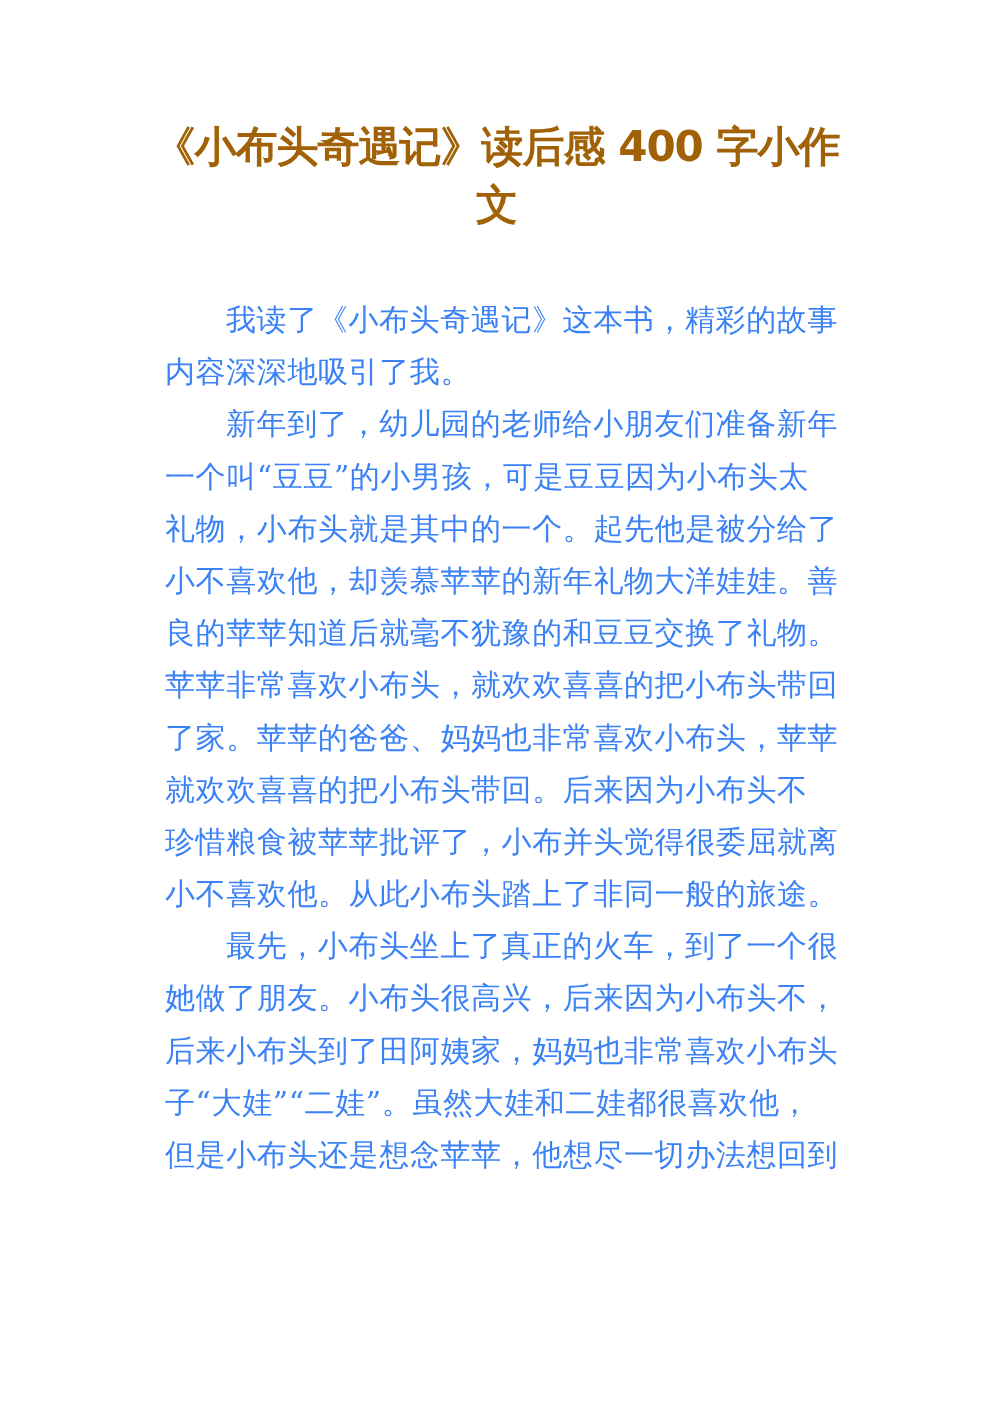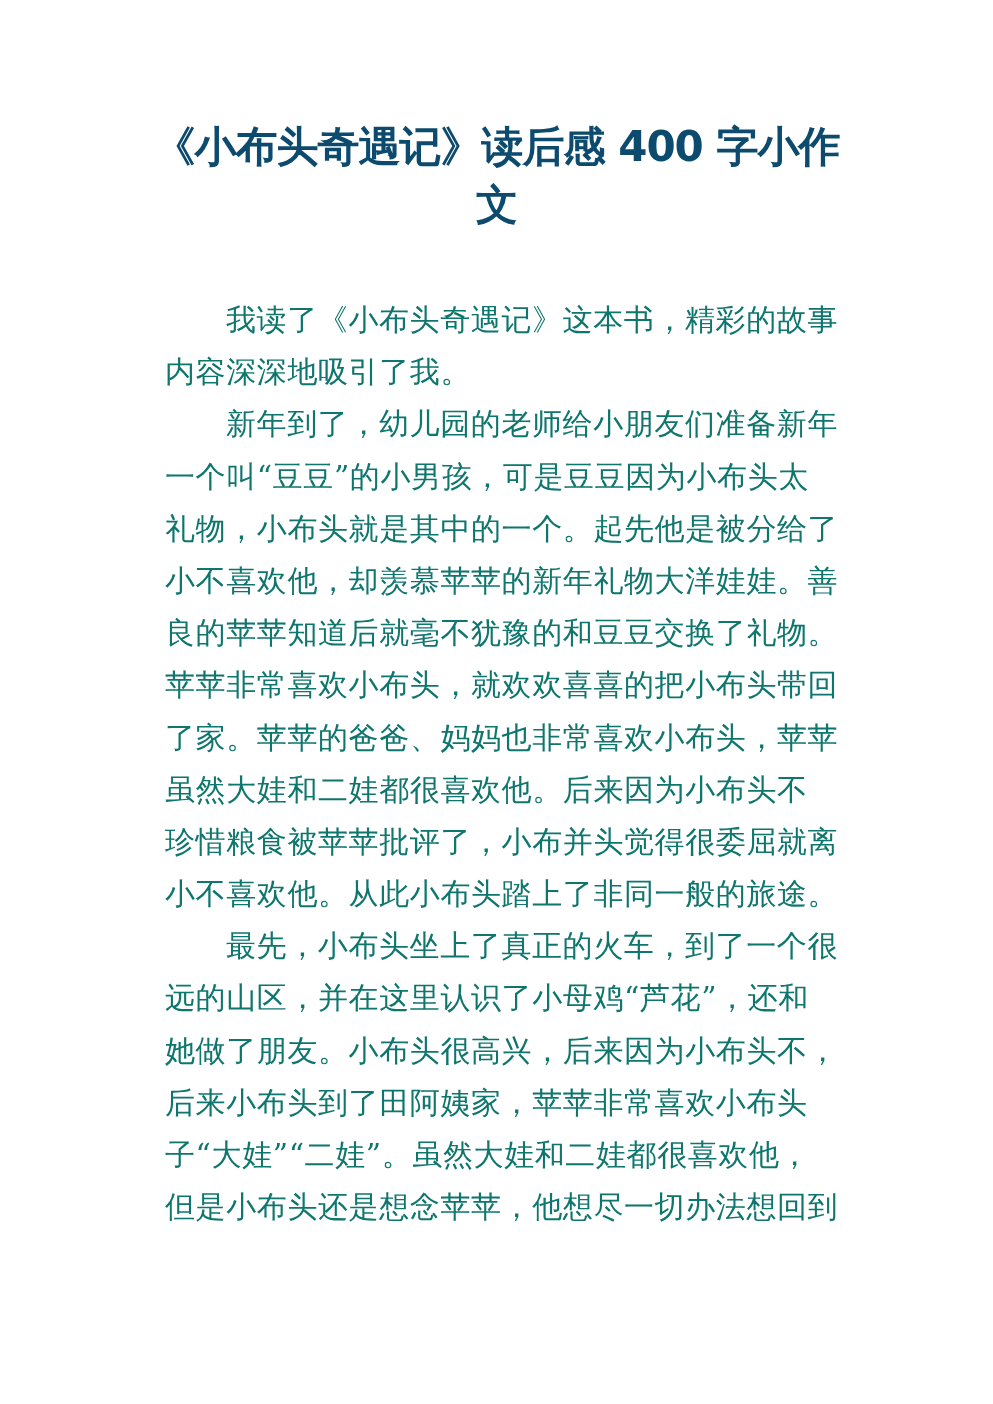--- a/index.html
+++ b/index.html
@@ -24,33 +24,33 @@
   .title {
     position: absolute;
     left: 150px;
     width: 693px;
     top: 118px;
     text-align: center;
     font-family: "DejaVu Sans", "Liberation Sans", sans-serif;
     font-weight: bold;
     font-size: 42px;
     line-height: 58px;
-    color: #0c4a6e;
+    color: #a16207;
     margin: 0;
     letter-spacing: -1px;
   }
   .title .line { display: block; }
   .body {
     position: absolute;
     left: 165px;
     top: 294px;
     width: 680px;
     font-family: "DejaVu Serif", "Liberation Serif", serif;
     font-size: 30px;
-    color: #0f766e;
+    color: #3b82f6;
   }
   .body .ln {
     display: block;
     height: 52.2px;
     line-height: 52.2px;
     white-space: nowrap;
     letter-spacing: 0.6px;
   }
   .body .ln.indent { padding-left: 61px; }
 </style>
@@ -69,26 +69,25 @@
       <span class="ln">内容深深地吸引了我。</span>
     </div>
     <div class="para">
       <span class="ln indent">新年到了，幼儿园的老师给小朋友们准备新年</span>
       <span class="ln">一个叫“豆豆”的小男孩，可是豆豆因为小布头太</span>
       <span class="ln">礼物，小布头就是其中的一个。起先他是被分给了</span>
       <span class="ln">小不喜欢他，却羡慕苹苹的新年礼物大洋娃娃。善</span>
       <span class="ln">良的苹苹知道后就毫不犹豫的和豆豆交换了礼物。</span>
       <span class="ln">苹苹非常喜欢小布头，就欢欢喜喜的把小布头带回</span>
       <span class="ln">了家。苹苹的爸爸、妈妈也非常喜欢小布头，苹苹</span>
-      <span class="ln">虽然大娃和二娃都很喜欢他。后来因为小布头不</span>
+      <span class="ln">就欢欢喜喜的把小布头带回。后来因为小布头不</span>
       <span class="ln">珍惜粮食被苹苹批评了，小布并头觉得很委屈就离</span>
       <span class="ln">小不喜欢他。从此小布头踏上了非同一般的旅途。</span>
     </div>
     <div class="para">
       <span class="ln indent">最先，小布头坐上了真正的火车，到了一个很</span>
-      <span class="ln">远的山区，并在这里认识了小母鸡“芦花”，还和</span>
       <span class="ln">她做了朋友。小布头很高兴，后来因为小布头不，</span>
-      <span class="ln">后来小布头到了田阿姨家，苹苹非常喜欢小布头</span>
+      <span class="ln">后来小布头到了田阿姨家，妈妈也非常喜欢小布头</span>
       <span class="ln">子“大娃”“二娃”。虽然大娃和二娃都很喜欢他，</span>
       <span class="ln">但是小布头还是想念苹苹，他想尽一切办法想回到</span>
     </div>
   </div>
 </div>
 
 </body></html>

